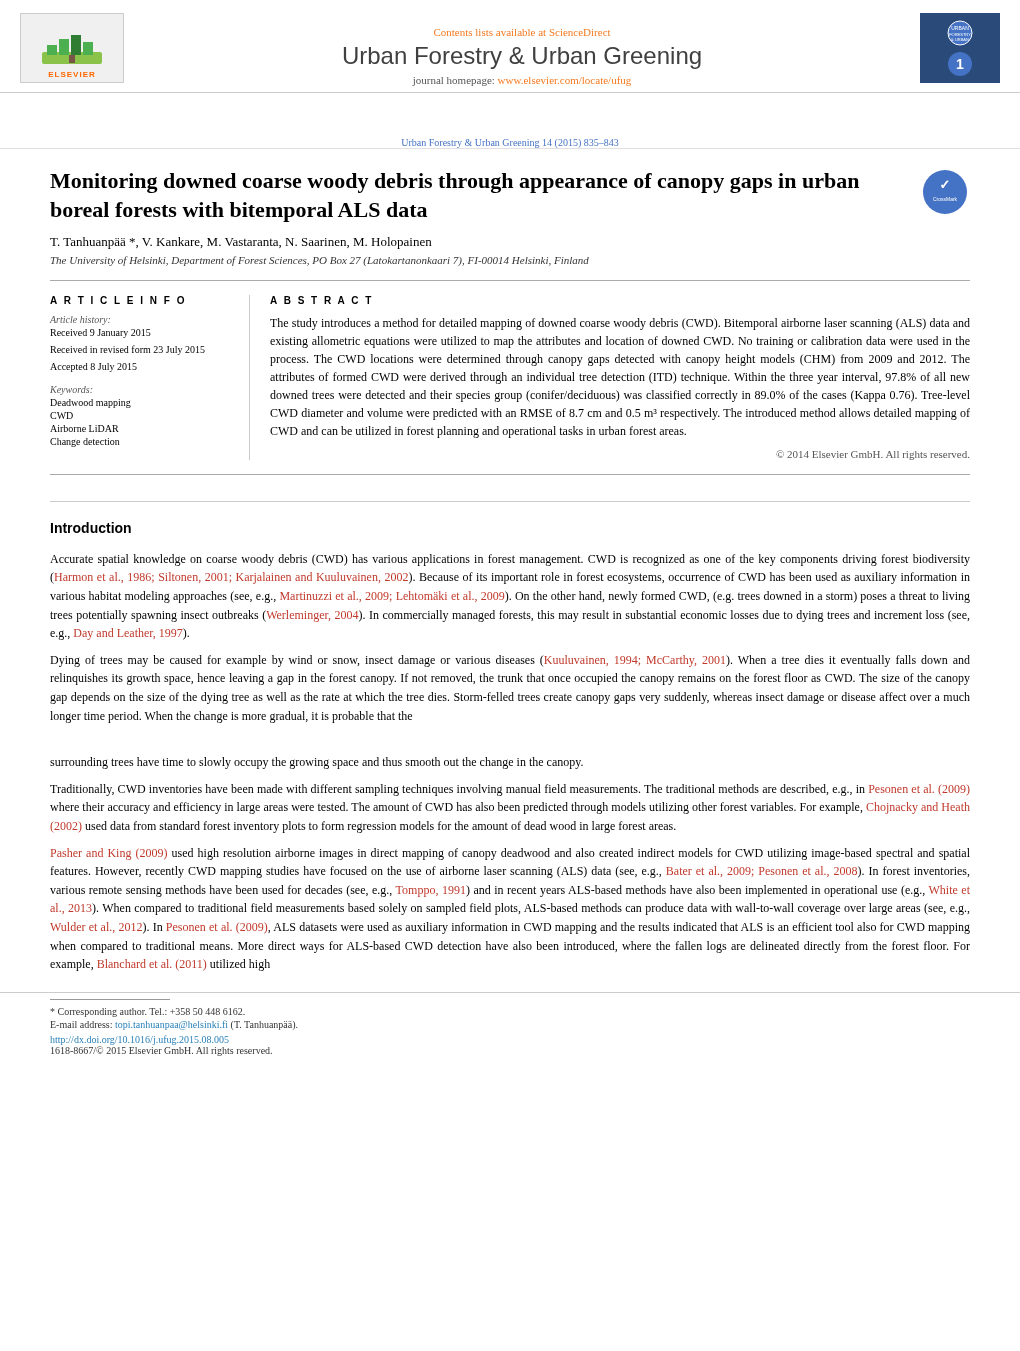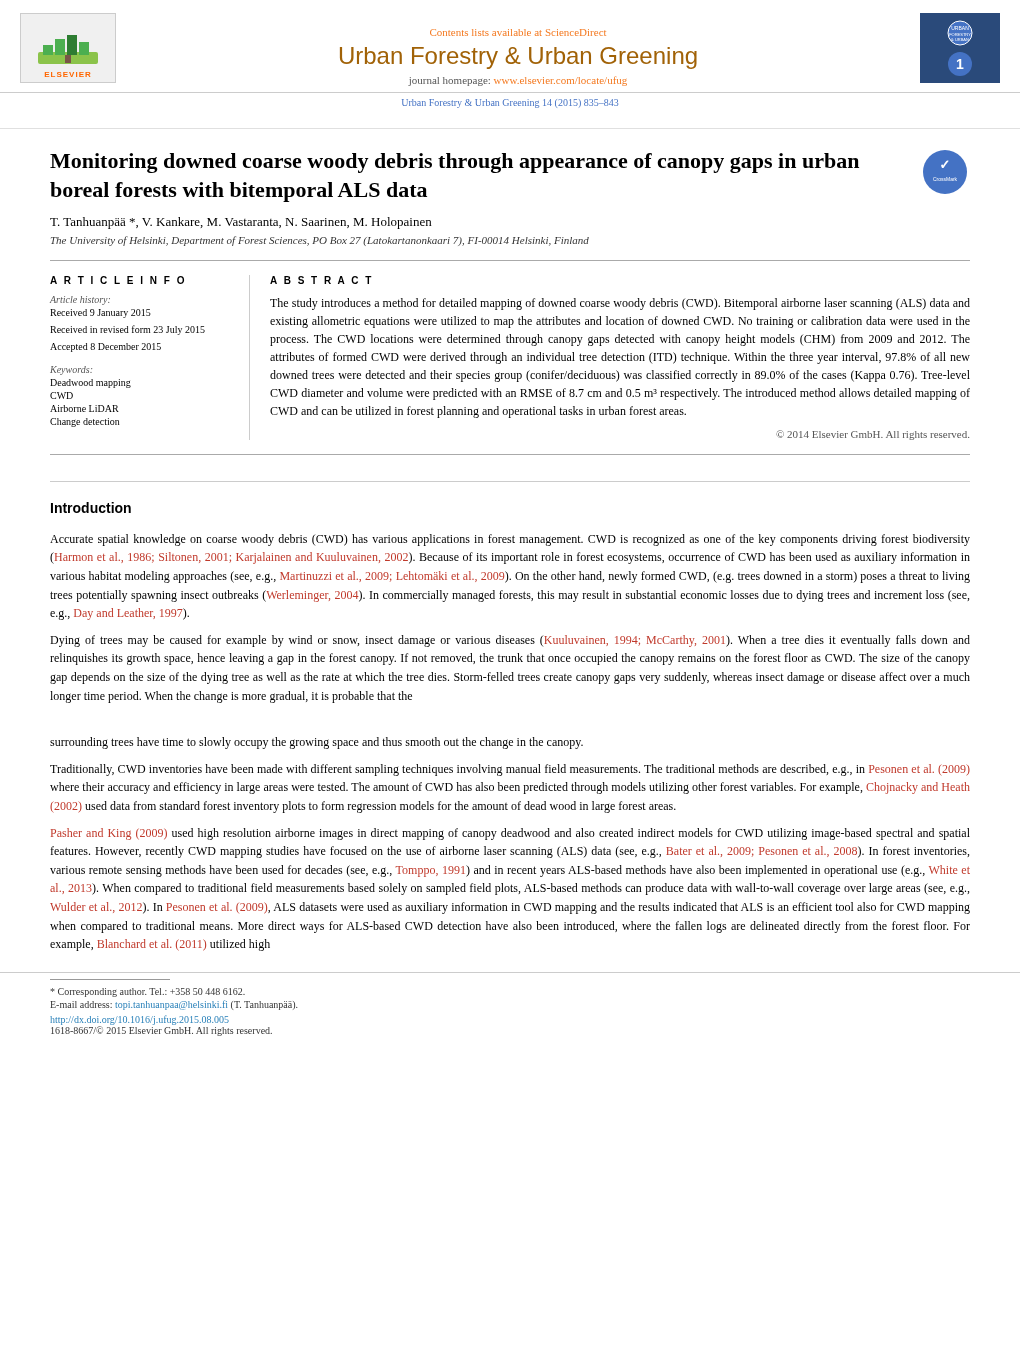--- a/index.html
+++ b/index.html
@@ -14,21 +14,21 @@
 
     
     .journal-header {
       display: flex;
       align-items: center;
       justify-content: space-between;
       padding: 10px 20px 6px 20px;
       border-bottom: 1px solid #ccc;
     }
     .header-logo-left {
-      width: 96px;
+      width: 104px;
       height: 70px;
       background: #f0f0f0;
       border: 1px solid #ccc;
       display: flex;
       flex-direction: column;
       align-items: center;
       justify-content: center;
       font-size: 9px;
       color: #555;
       position: relative;
@@ -52,21 +52,21 @@
       color: #555;
       margin-bottom: 4px;
     }
     .sciencedirect-link span {
       color: #f47920;
     }
     .journal-title-header {
       font-size: 24px;
       font-family: Arial, sans-serif;
       font-weight: normal;
-      color: #a16207;
+      color: #404040;
       margin: 4px 0;
     }
     .journal-homepage {
       font-size: 11px;
       color: #555;
     }
     .header-logo-right {
       width: 80px;
       height: 70px;
       background: #2a4a7a;
@@ -92,22 +92,23 @@
       font-size: 14px;
       font-weight: bold;
       margin-top: 4px;
     }
 
     
     .article-top-bar {
       text-align: center;
       font-size: 10px;
       color: #4472c4;
-      padding: 4px 0 20px 0;
+      padding: 4px 0 0 0;
       border-bottom: 1px solid #e0e0e0;
+      margin-top: 40px;
     }
     .article-content {
       padding: 18px 50px 10px 50px;
     }
     .article-title-row {
       display: flex;
       align-items: flex-start;
       justify-content: space-between;
       margin-bottom: 10px;
     }
@@ -335,21 +336,21 @@
 
   <div class="affiliation">The University of Helsinki, Department of Forest Sciences, PO Box 27 (Latokartanonkaari 7), FI-00014 Helsinki, Finland</div>
 
   <div class="info-abstract-row">
 
     <div class="article-info">
       <div class="info-section-title">A R T I C L E   I N F O</div>
       <div class="info-label">Article history:</div>
       <div class="info-date">Received 9 January 2015</div>
       <div class="info-date">Received in revised form 23 July 2015</div>
-      <div class="info-date">Accepted 8 December 2015</div>
+      <div class="info-date">Accepted 8 July 2015</div>
 
       <div class="keywords-section">
         <div class="info-label">Keywords:</div>
         <div class="keyword-item">Deadwood mapping</div>
         <div class="keyword-item">CWD</div>
         <div class="keyword-item">Airborne LiDAR</div>
         <div class="keyword-item">Change detection</div>
       </div>
     </div>
 

